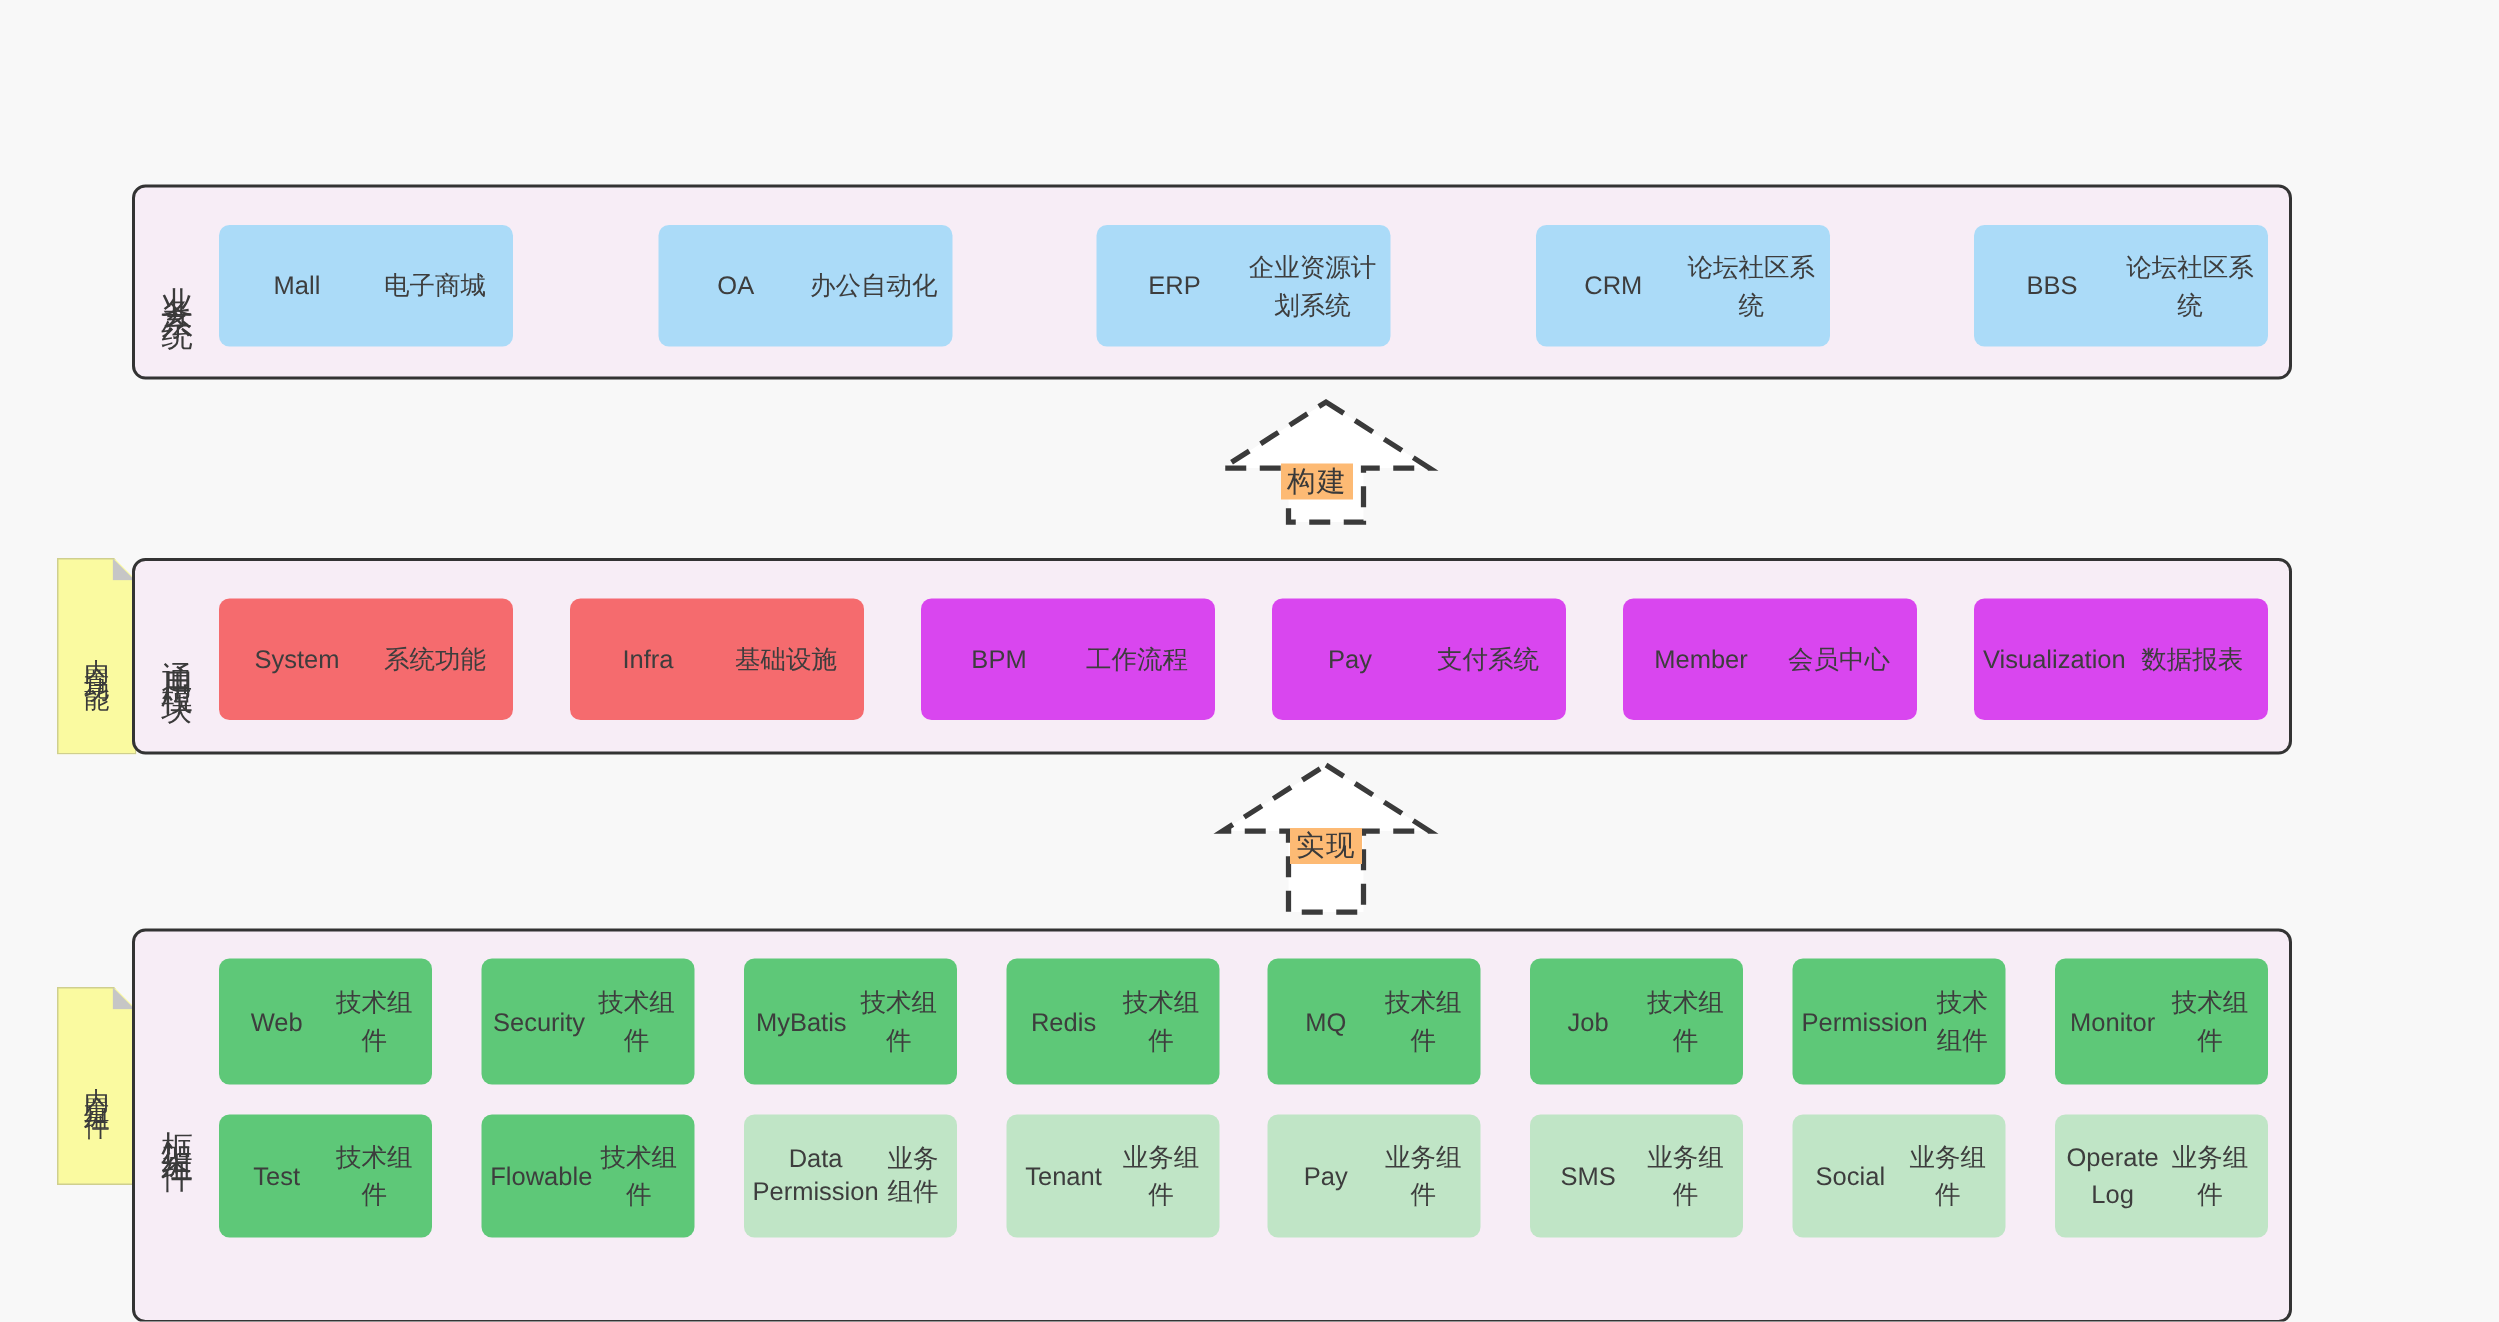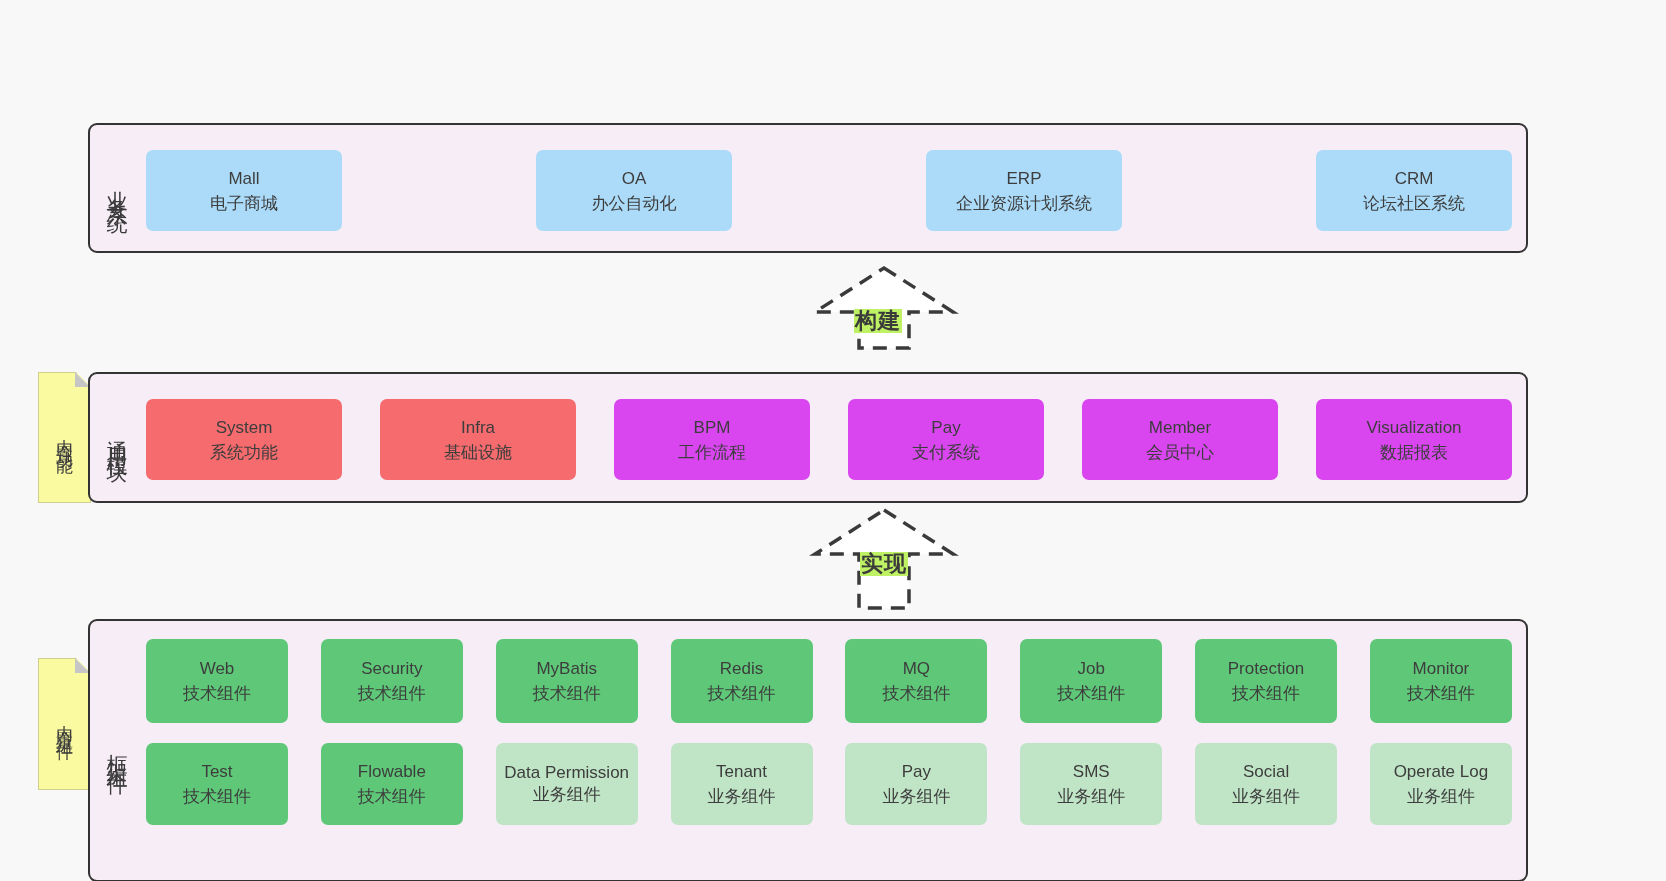--- a/index.html
+++ b/index.html
@@ -19,21 +19,21 @@
     display:flex;align-items:center;justify-content:center;
     writing-mode:vertical-rl;text-orientation:upright;
     font-size:21px;letter-spacing:7px;color:#3a3a3a;
   }
   .row{
     position:absolute;left:56px;right:14px;
     display:flex;justify-content:space-between;
   }
   .box{
     border-radius:7px;
-    display:flex;flex-direction:column;align-items:center;justify-content:center;
+    display:flex;flex-direction:row;align-items:center;justify-content:center;
     text-align:center;font-size:17px;line-height:25px;color:#3d3d3d;
     padding:2px 6px;box-sizing:border-box;
   }
   .box .t,.box .s{width:100%;}
   .w196{width:196px;}
   .w142{width:142px;}
   .h81{height:81px;}
   .h84{height:84px;}
   .h82{height:82px;}
   .blue{background:#abdbf8;}
@@ -49,23 +49,23 @@
     font-size:17px;letter-spacing:6px;color:#3a3a3a;
     clip-path:polygon(0 0,calc(100% - 15px) 0,100% 15px,100% 100%,0 100%);
   }
   .note-fold{
     position:absolute;width:15px;height:15px;z-index:1;
     clip-path:polygon(0 0,100% 100%,0 100%);
     background:#c6c6c6;
   }
   .arrow-svg{position:absolute;z-index:1;}
   .arrow-label{
-    position:absolute;z-index:3;background:#bef264;
+    position:absolute;z-index:3;background:#fdba74;
     width:48px;height:24px;display:flex;align-items:center;justify-content:center;
-    font-size:22px;color:#3a3a3a;letter-spacing:1px;font-weight:bold;
+    font-size:19px;color:#3a3a3a;letter-spacing:1px;
   }
 </style>
 </head>
 <body>
 
 <div class="band" style="top:123px;height:130px;">
   <div class="band-label">业务系统</div>
   <div class="row" style="top:25px;">
     <div class="box blue w196 h81">
       <div class="t">Mall</div>
@@ -74,20 +74,24 @@
     <div class="box blue w196 h81">
       <div class="t">OA</div>
       <div class="s">办公自动化</div>
     </div>
     <div class="box blue w196 h81">
       <div class="t">ERP</div>
       <div class="s">企业资源计划系统</div>
     </div>
     <div class="box blue w196 h81">
       <div class="t">CRM</div>
+      <div class="s">论坛社区系统</div>
+    </div>
+    <div class="box blue w196 h81">
+      <div class="t">BBS</div>
       <div class="s">论坛社区系统</div>
     </div>
   </div>
 </div>
 
 <svg class="arrow-svg" style="left:800px;top:260px;" width="170" height="95">
   <path d="M84 8 L153 52 L109 52 L109 88 L59 88 L59 52 L15 52 Z" fill="#ffffff" stroke="#3a3a3a" stroke-width="3.5" stroke-dasharray="14 9"></path>
 </svg>
 <div class="arrow-label" style="left:854px;top:309px;">构建</div>
 
@@ -151,21 +155,21 @@
     </div>
     <div class="box gdark w142 h84">
       <div class="t">MQ</div>
       <div class="s">技术组件</div>
     </div>
     <div class="box gdark w142 h84">
       <div class="t">Job</div>
       <div class="s">技术组件</div>
     </div>
     <div class="box gdark w142 h84">
-      <div class="t">Protection</div>
+      <div class="t">Permission</div>
       <div class="s">技术组件</div>
     </div>
     <div class="box gdark w142 h84">
       <div class="t">Monitor</div>
       <div class="s">技术组件</div>
     </div>
   </div>
   <div class="row" style="top:122px;">
     <div class="box gdark w142 h82">
       <div class="t">Test</div>

